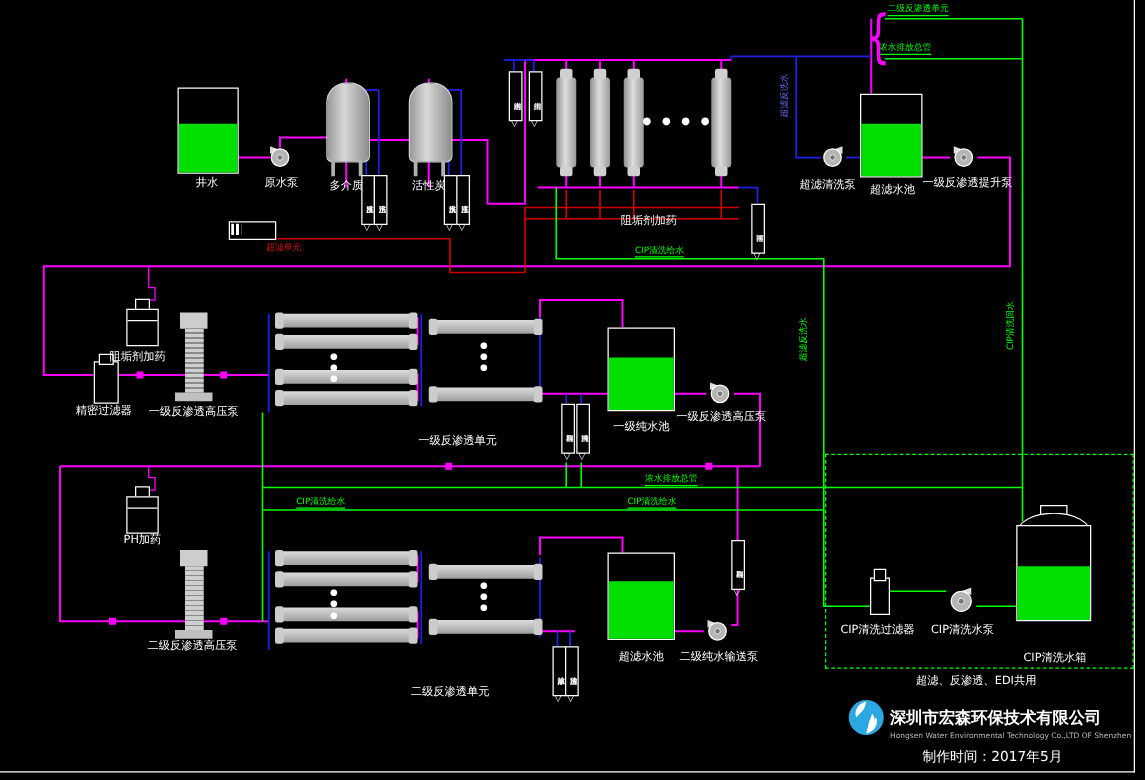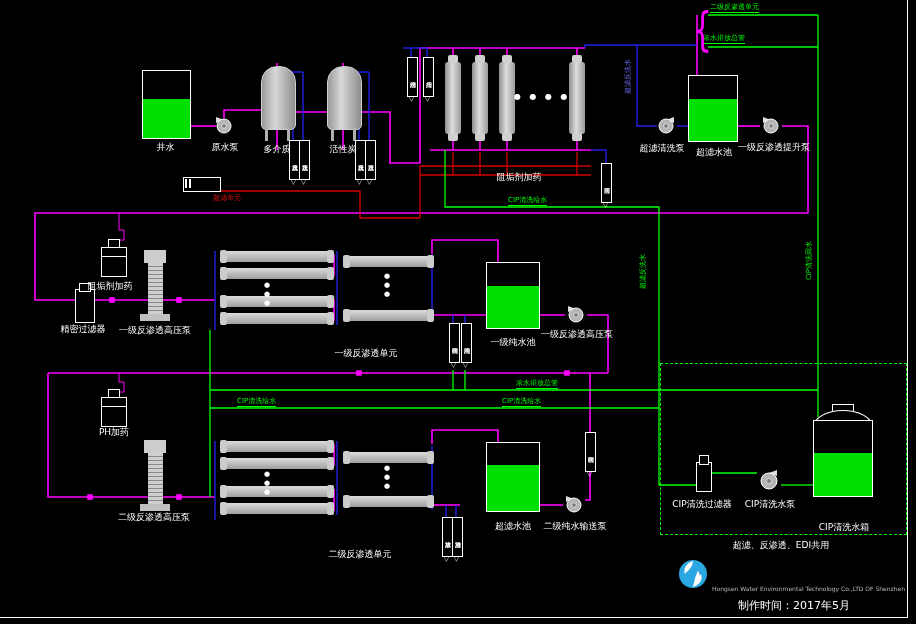--- a/index.html
+++ b/index.html
@@ -336,16 +336,17 @@
 
   <svg class="abs" width="32" height="32" style="left:677px;top:558px" viewBox="0 0 32 32">
     <circle cx="16" cy="16" r="14" fill="#2ba7e2"></circle>
     <g fill="#ffffff">
       <path d="M16 3 C9 5 6 11 8 16 C11 12 15 11 16 3 Z"></path>
       <path d="M27 12 C22 7 15 8 12 12 C17 12 20 15 27 12 Z" transform="rotate(100 16 16)"></path>
       <path d="M16 29 C23 27 26 21 24 16 C21 20 17 21 16 29 Z"></path>
     </g>
     <circle cx="16" cy="16" r="3" fill="#2ba7e2"></circle>
   </svg>
+  <div class="footer-cn" style="left:712px;top:565px">深圳市宏森环保技术有限公司</div>
   <div class="footer-en" style="left:712px;top:585px">Hongsen Water Environmental Technology Co.,LTD OF Shenzhen</div>
   <div class="footer-made" style="left:738px;top:598px">制作时间：2017年5月</div>
 
 </div>
 
 </body></html>

